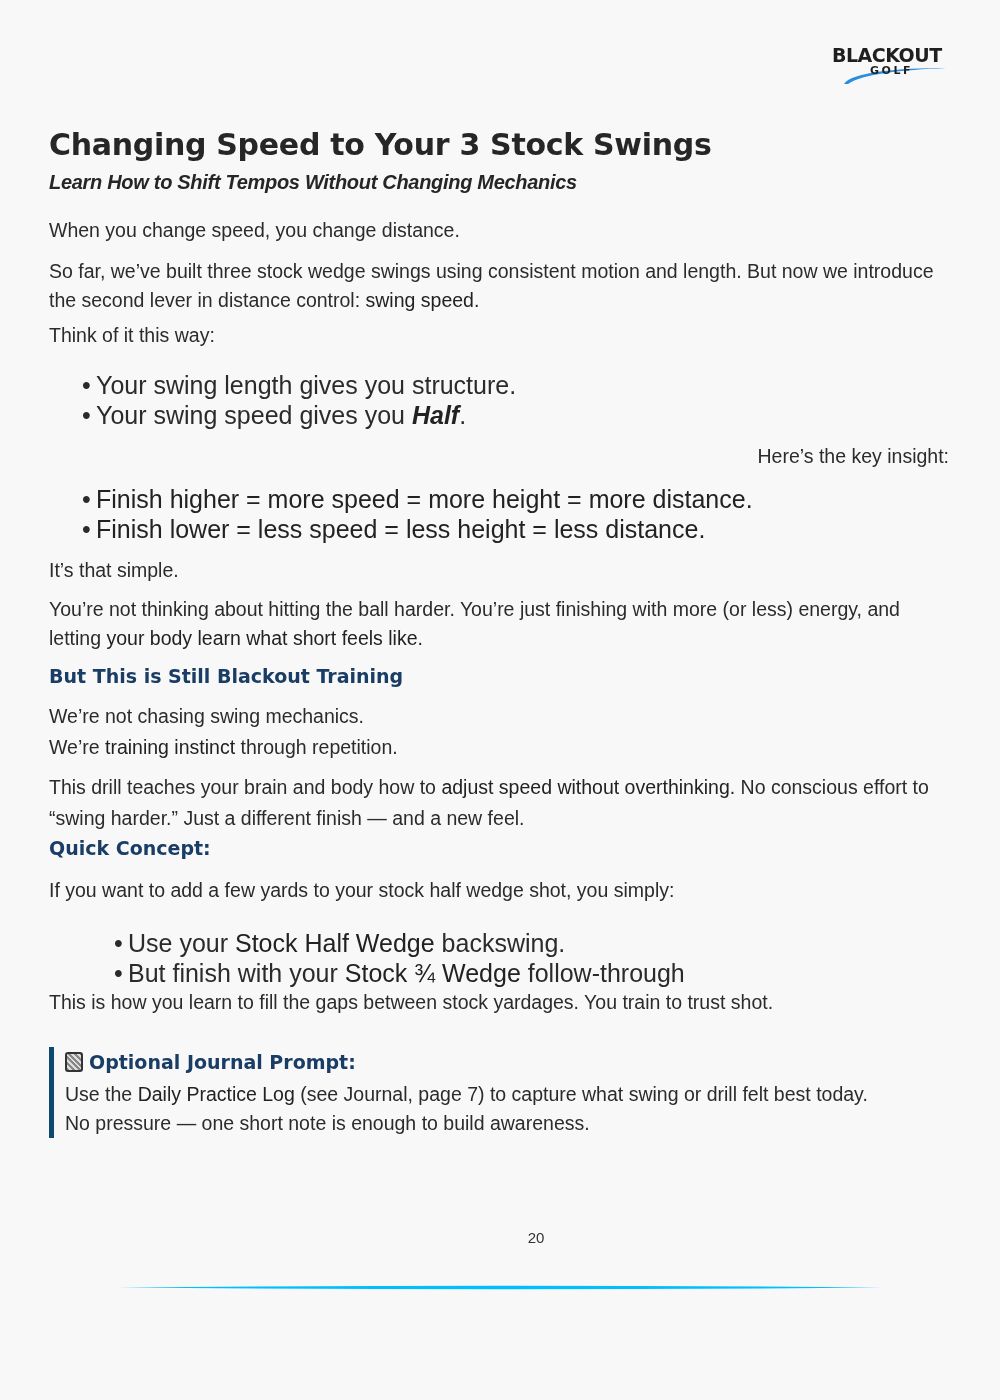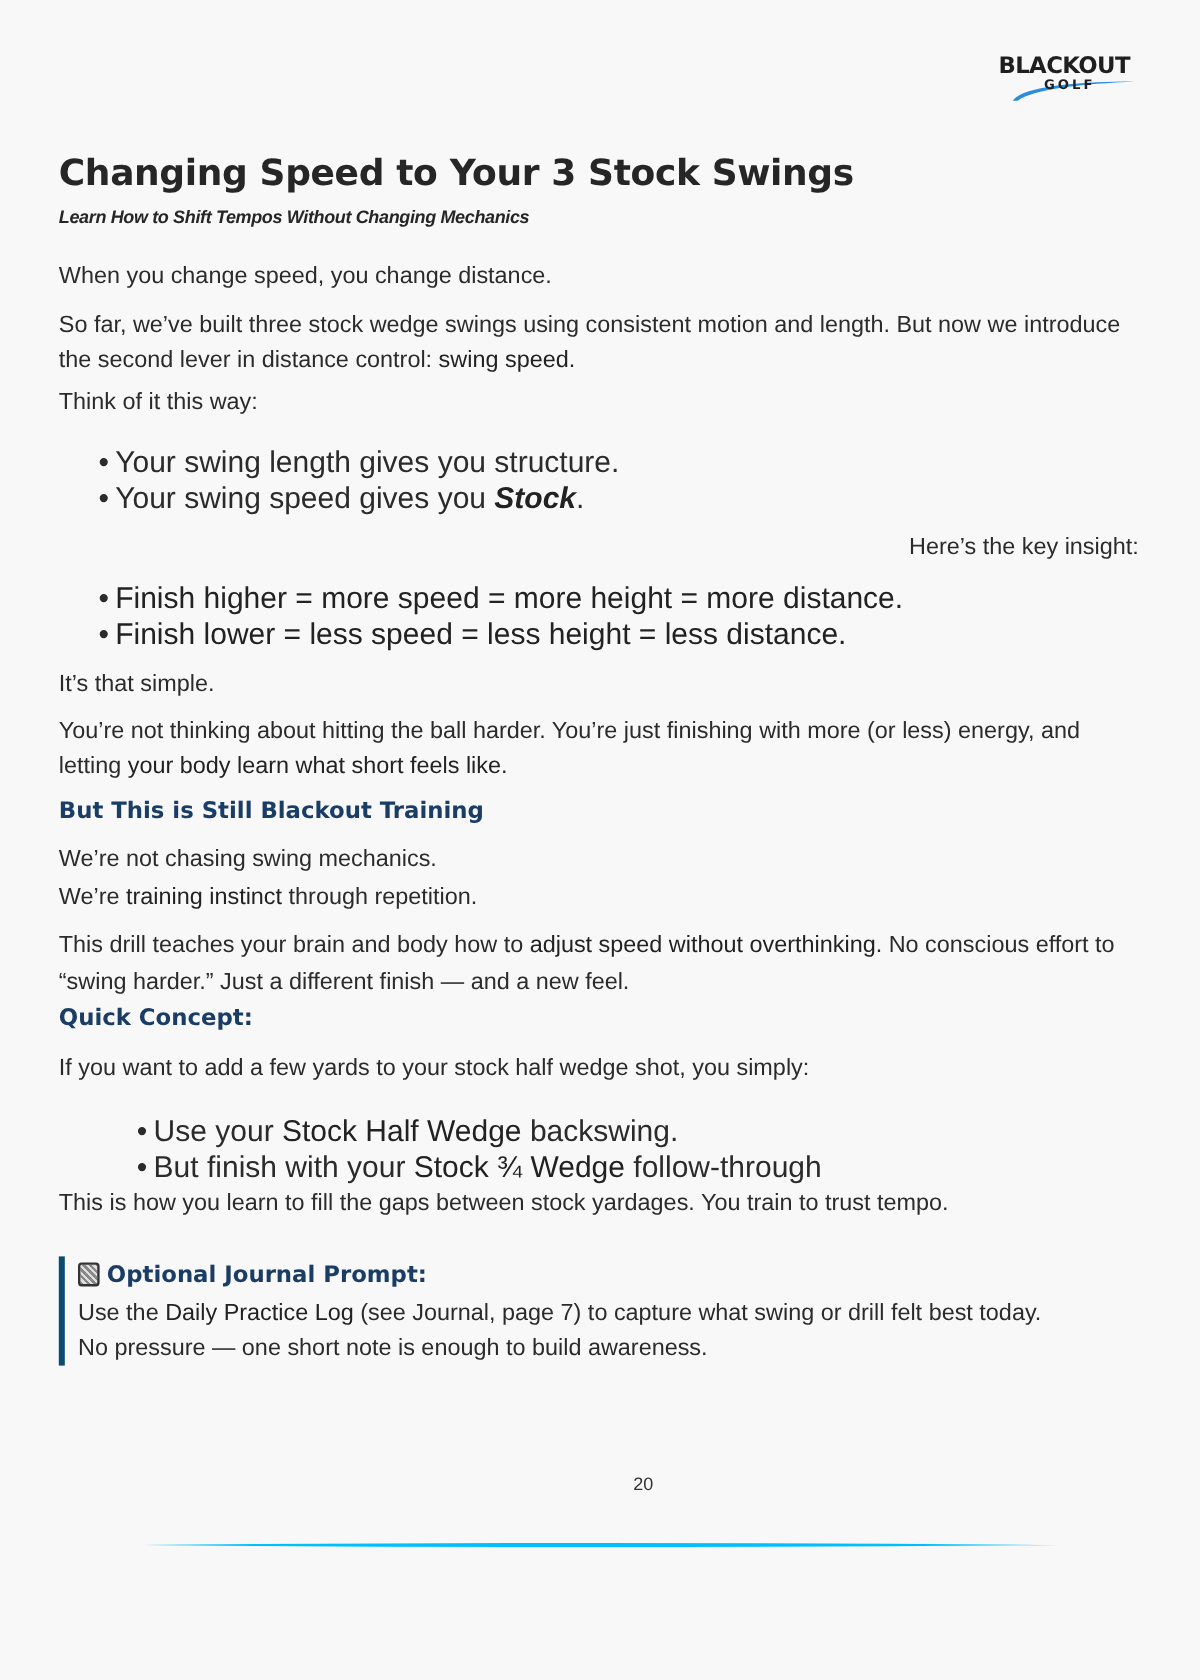--- a/index.html
+++ b/index.html
@@ -63,21 +63,21 @@
       font-weight: bold;
       font-size: 30px;
       line-height: 42px;
       color: #262626;
       letter-spacing: -0.3px;
     }
     .subtitle {
       margin: 2px 0 0 0;
       font-weight: bold;
       font-style: italic;
-      font-size: 15px;
+      font-size: 20px;
       line-height: 28px;
       color: #262626;
       letter-spacing: -0.3px;
     }
     p {
       margin: 0;
       font-size: 19.5px;
       line-height: 29px;
       color: #2b2b2b;
     }
@@ -174,21 +174,21 @@
 
   <p class="mt-m" style="margin-top:20px;">When you change speed, you change distance.</p>
 
   <p class="mt-s" style="margin-top:12px;">
     <span>So far, we’ve built three stock wedge swings using consistent motion and length. But now we introduce the second lever in distance control: </span><b>swing speed.</b>
   </p>
   <p style="margin-top:6px;">Think of it this way:</p>
 
   <ul class="lvl1" style="margin-top:20px;">
     <li><span>Your swing length gives you structure.</span></li>
-    <li><span>Your swing speed gives you </span><span class="bi">Stock</span><span>.</span></li>
+    <li><span>Your swing speed gives you </span><span class="bi">Half</span><span>.</span></li>
   </ul>
 
   <p style="margin-top:12px;text-align:right;">Here’s the key insight:</p>
 
   <ul class="lvl1" style="margin-top:13px;">
     <li><b>Finish higher = more speed = more height = more distance.</b></li>
     <li><b>Finish lower = less speed = less height = less distance.</b></li>
   </ul>
 
   <p style="margin-top:12px;">It’s that simple.</p>
@@ -210,21 +210,21 @@
 
   <div class="section-h" style="margin-top:0px;">Quick Concept:</div>
 
   <p style="margin-top:14px;">If you want to add a few yards to your stock half wedge shot, you simply:</p>
 
   <ul class="lvl2" style="margin-top:23px;">
     <li><span>Use your </span><b>Stock Half Wedge</b><span> backswing.</span></li>
     <li><span>But finish with your </span><b>Stock ¾ Wedge</b><span> follow-through</span></li>
   </ul>
 
-  <p>This is how you learn to fill the gaps between stock yardages. You train to trust tempo.</p>
+  <p>This is how you learn to fill the gaps between stock yardages. You train to trust shot.</p>
 
   <div class="callout" style="margin-top:30px;">
     <div class="callout-title">
       <span class="journal-icon"></span>
       <span>Optional Journal Prompt:</span>
     </div>
     <p style="margin-top:3px;">
       <span>Use the </span><b>Daily Practice Log</b><span> (see Journal, page 7) to capture what swing or drill felt best today.</span>
     </p>
     <p>No pressure — one short note is enough to build awareness.</p>

